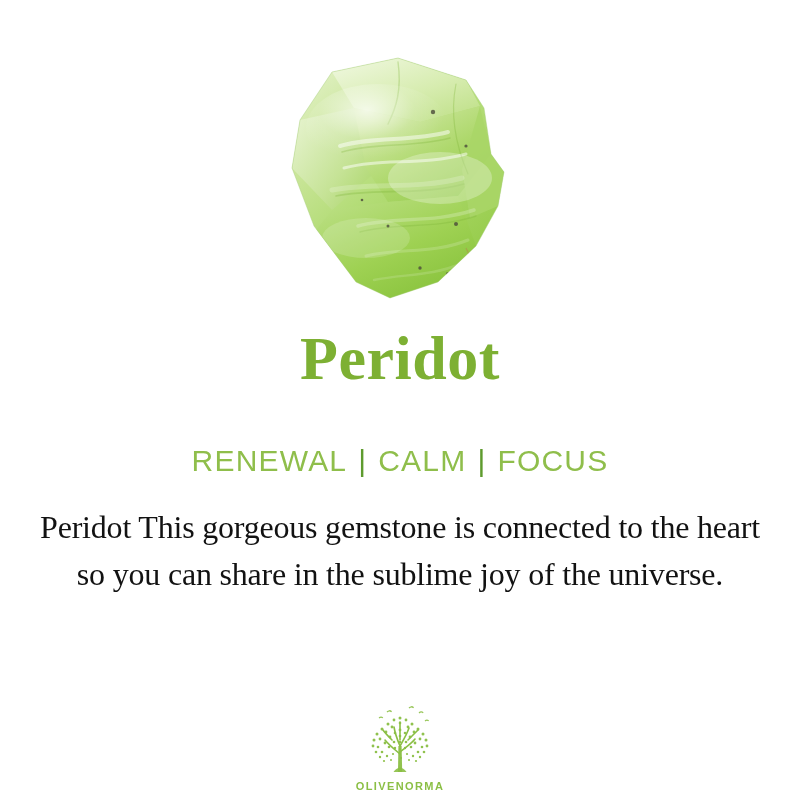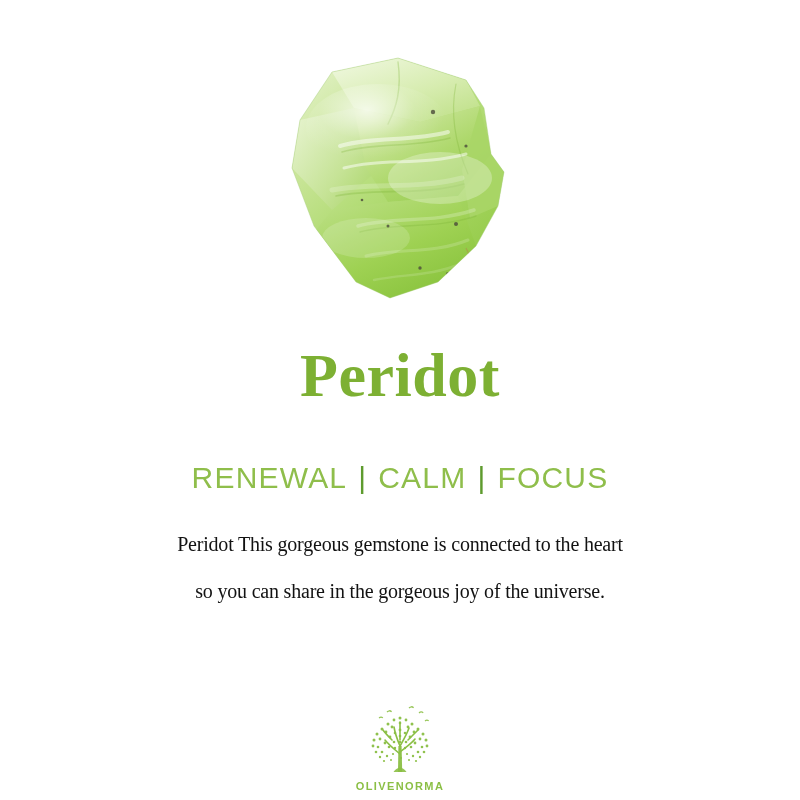--- a/index.html
+++ b/index.html
@@ -44,21 +44,21 @@
   .gem-svg { display: block; width: 100%; height: 100%; }
 
   
   .title {
     font-family: "Liberation Serif", "DejaVu Serif", serif;
     font-size: 62px;
     line-height: 1;
     font-weight: 700;
     color: #7db033;
     letter-spacing: 0.5px;
-    margin-top: 24px;
+    margin-top: 7px;
     text-align: center;
   }
 
   
   .keywords {
     margin-top: 57px;
     font-family: "Liberation Sans", "DejaVu Sans", sans-serif;
     font-size: 30px;
     line-height: 1;
     font-weight: 400;
@@ -74,21 +74,21 @@
     font-weight: 300;
   }
 
   
   .body-copy {
     margin-top: 28px;
     width: 790px;
     text-align: center;
     color: #121212;
     font-family: "Liberation Serif", "DejaVu Serif", serif;
-    font-size: 20px;
+    font-size: 32px;
     line-height: 47px;
     font-weight: 400;
     letter-spacing: -0.2px;
   }
   .body-copy .ln { display: block; white-space: nowrap; }
 
   
   .logo {
     position: absolute;
     left: 0;
@@ -208,21 +208,21 @@
   </div>
 
   <div class="title">Peridot</div>
 
   <div class="keywords">
     <span class="kw">RENEWAL</span><span class="sep">|</span><span class="kw">CALM</span><span class="sep">|</span><span class="kw">FOCUS</span>
   </div>
 
   <div class="body-copy">
     <span class="ln">Peridot This gorgeous gemstone is connected to the heart</span>
-    <span class="ln">so you can share in the gorgeous joy of the universe.</span>
+    <span class="ln">so you can share in the sublime joy of the universe.</span>
   </div>
 
   <div class="logo">
     <svg class="logo-mark" viewBox="0 0 86 76" xmlns="http://www.w3.org/2000/svg" aria-hidden="true">
       <g fill="#8bbf45">
 
         <path d="M41.4,44 L41.0,70 L45.2,70 L44.6,44 Z" opacity="0.95"></path>
         <path d="M36.5,70 C39,66.5 42,65.5 43,65.5 C44,65.5 47,66.5 49.5,70 Z" opacity="0.9"></path>
 
         <g stroke="#8bbf45" stroke-width="1.6" fill="none" stroke-linecap="round">

